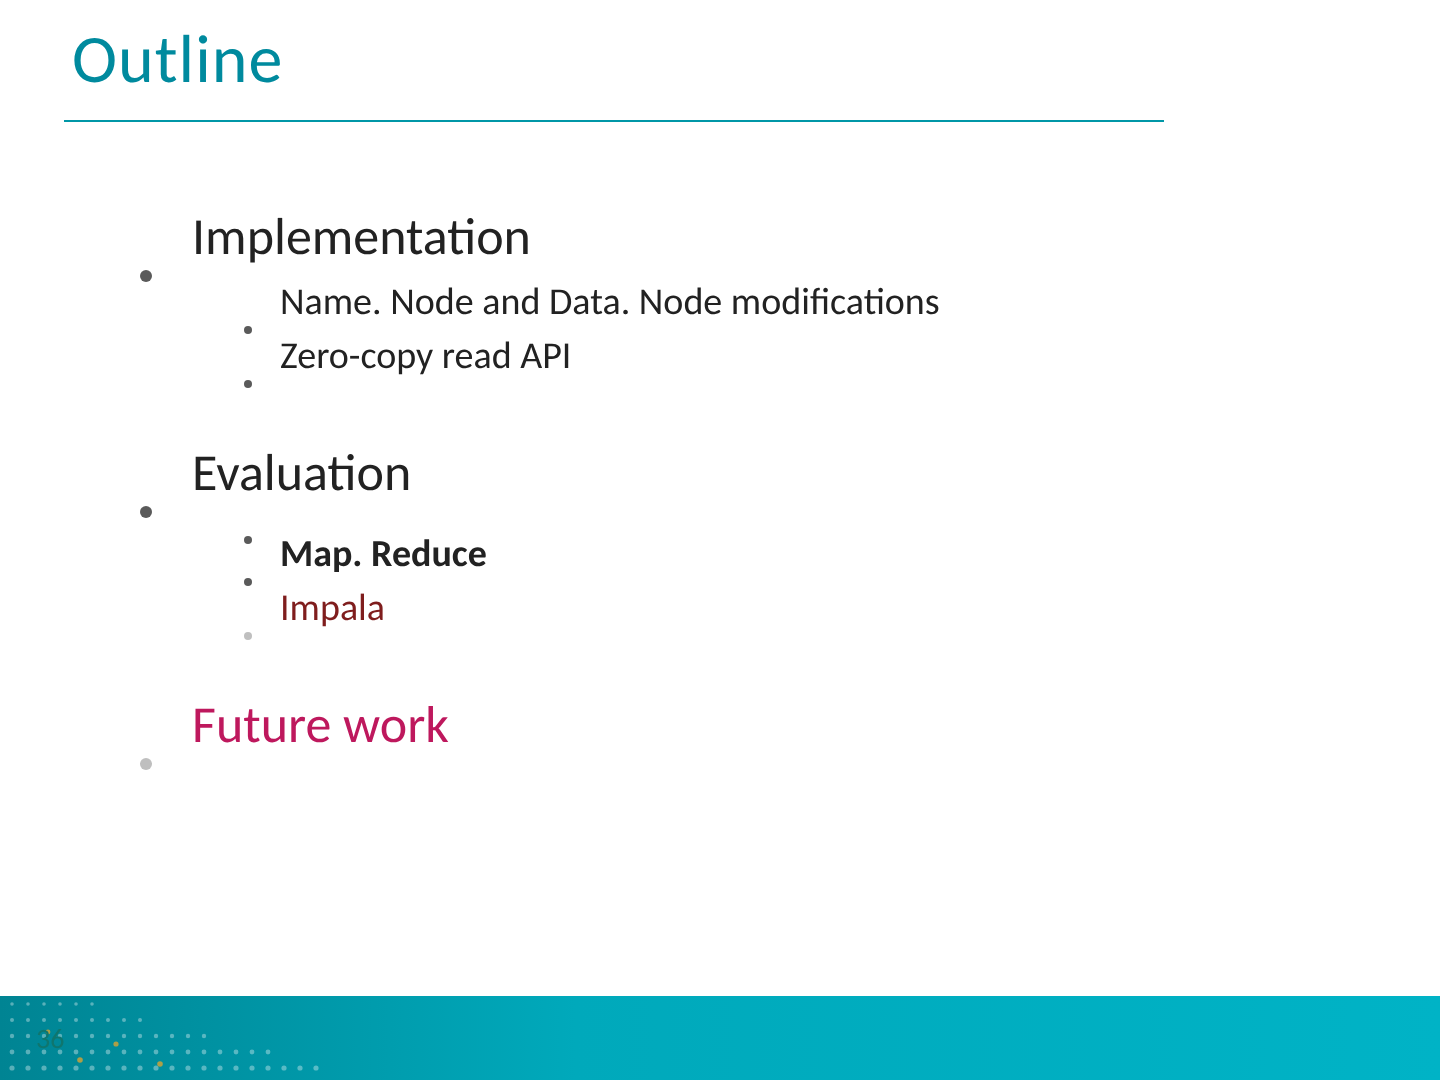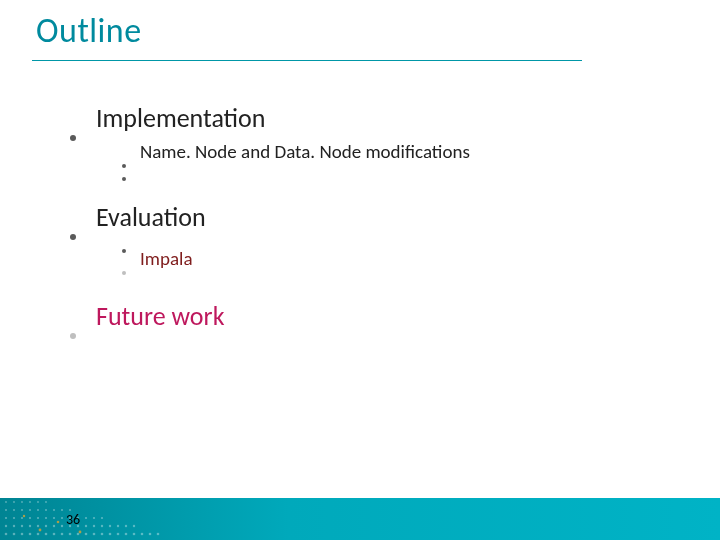--- a/index.html
+++ b/index.html
@@ -115,23 +115,22 @@
     width: 180px;
     height: 58px;
     pointer-events: none;
   }
   .footer-dots svg { display:block; }
   .page-num {
     position: absolute;
     left: 18px;
     bottom: 12px;
     font-size: 14px;
-    color: #000000;
+    color: #0f766e;
     z-index: 5;
-    margin-left: 48px;
   }
 </style>
 </head>
 <body>
 
 <div class="slide">
 
   <div class="title">Outline</div>
   <div class="title-underline"></div>
 
@@ -141,30 +140,35 @@
       <span class="dot"></span>
       <span class="txt">Implementation</span>
     </div>
     <div class="sub-list">
       <div class="sub-item">
         <span class="dot"></span>
         <span class="txt">Name. Node and Data. Node modifications</span>
       </div>
       <div class="sub-item">
         <span class="dot"></span>
+        <span class="txt">Zero-copy read API</span>
       </div>
     </div>
 
     <div class="top-item">
       <span class="dot"></span>
       <span class="txt">Evaluation</span>
     </div>
     <div class="sub-list">
       <div class="sub-item">
         <span class="dot"></span>
+      </div>
+      <div class="sub-item bold">
+        <span class="dot"></span>
+        <span class="txt">Map. Reduce</span>
       </div>
       <div class="sub-item dim">
         <span class="dot"></span>
         <span class="txt">Impala</span>
       </div>
     </div>
 
     <div class="top-item dim">
       <span class="dot"></span>
       <span class="txt">Future work</span>

